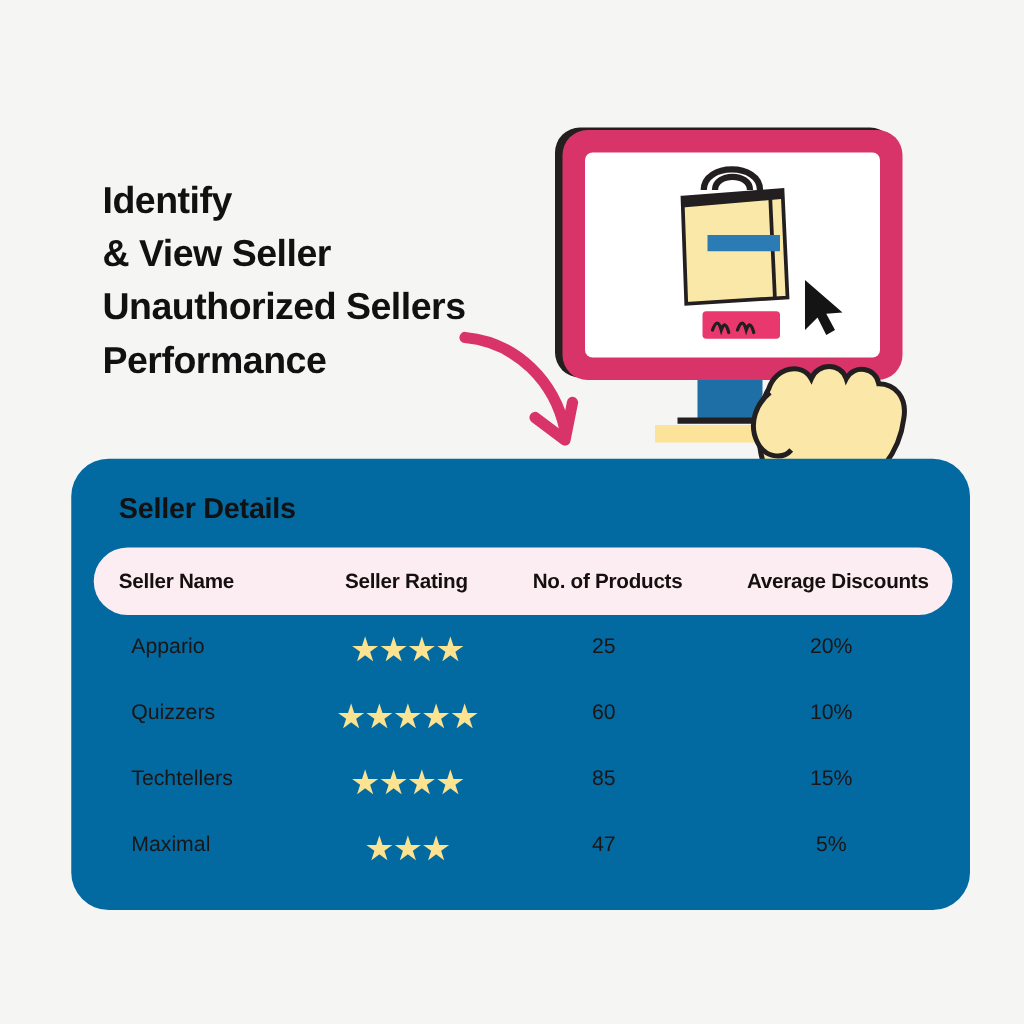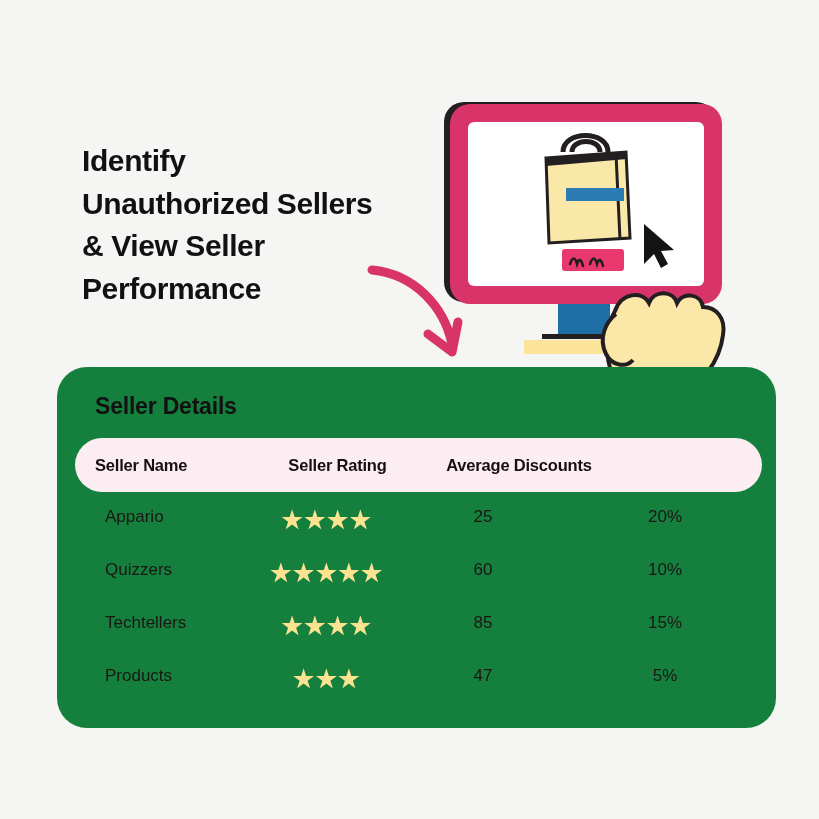--- a/index.html
+++ b/index.html
@@ -55,21 +55,21 @@
     height: 115px;
   }
 
   
   .panel {
     position: absolute;
     left: 57px;
     top: 367px;
     width: 719px;
     height: 361px;
-    background: #15803d;
+    background: #0369a1;
     border-radius: 30px;
   }
   .panel-title {
     position: absolute;
     left: 38px;
     top: 26px;
     font-size: 23px;
     font-weight: 800;
     letter-spacing: -0.2px;
     color: #111111;
@@ -124,22 +124,22 @@
     line-height: 1;
   }
 </style>
 </head>
 <body>
 
 <div class="stage">
 
   <div class="headline">
     <span class="ln">Identify</span>
+    <span class="ln">&amp; View Seller</span>
     <span class="ln">Unauthorized Sellers</span>
-    <span class="ln">&amp; View Seller</span>
     <span class="ln">Performance</span>
   </div>
 
   <div class="arrow">
     <svg width="110" height="115" viewBox="0 0 110 115">
       <path d="M10 22 C 52 26, 82 58, 90 96" stroke="#d9346a" stroke-width="9" fill="none" stroke-linecap="round"></path>
       <path d="M66 86 L 90 104 L 96 74" stroke="#d9346a" stroke-width="9" fill="none" stroke-linecap="round" stroke-linejoin="round"></path>
     </svg>
   </div>
 
@@ -184,20 +184,21 @@
     </svg>
   </div>
 
   <div class="panel">
 
     <div class="panel-title">Seller Details</div>
 
     <div class="table-head">
       <div class="th col-name">Seller Name</div>
       <div class="th col-rating">Seller Rating</div>
+      <div class="th col-count">No. of Products</div>
       <div class="th col-disc">Average Discounts</div>
     </div>
 
     <div class="rows">
 
       <div class="row">
         <div class="cell col-name">Appario</div>
         <div class="cell col-rating stars">★★★★</div>
         <div class="cell col-count">25</div>
         <div class="cell col-disc">20%</div>
@@ -211,21 +212,21 @@
       </div>
 
       <div class="row">
         <div class="cell col-name">Techtellers</div>
         <div class="cell col-rating stars">★★★★</div>
         <div class="cell col-count">85</div>
         <div class="cell col-disc">15%</div>
       </div>
 
       <div class="row">
-        <div class="cell col-name">Products</div>
+        <div class="cell col-name">Maximal</div>
         <div class="cell col-rating stars">★★★</div>
         <div class="cell col-count">47</div>
         <div class="cell col-disc">5%</div>
       </div>
 
     </div>
   </div>
 
 </div>
 

